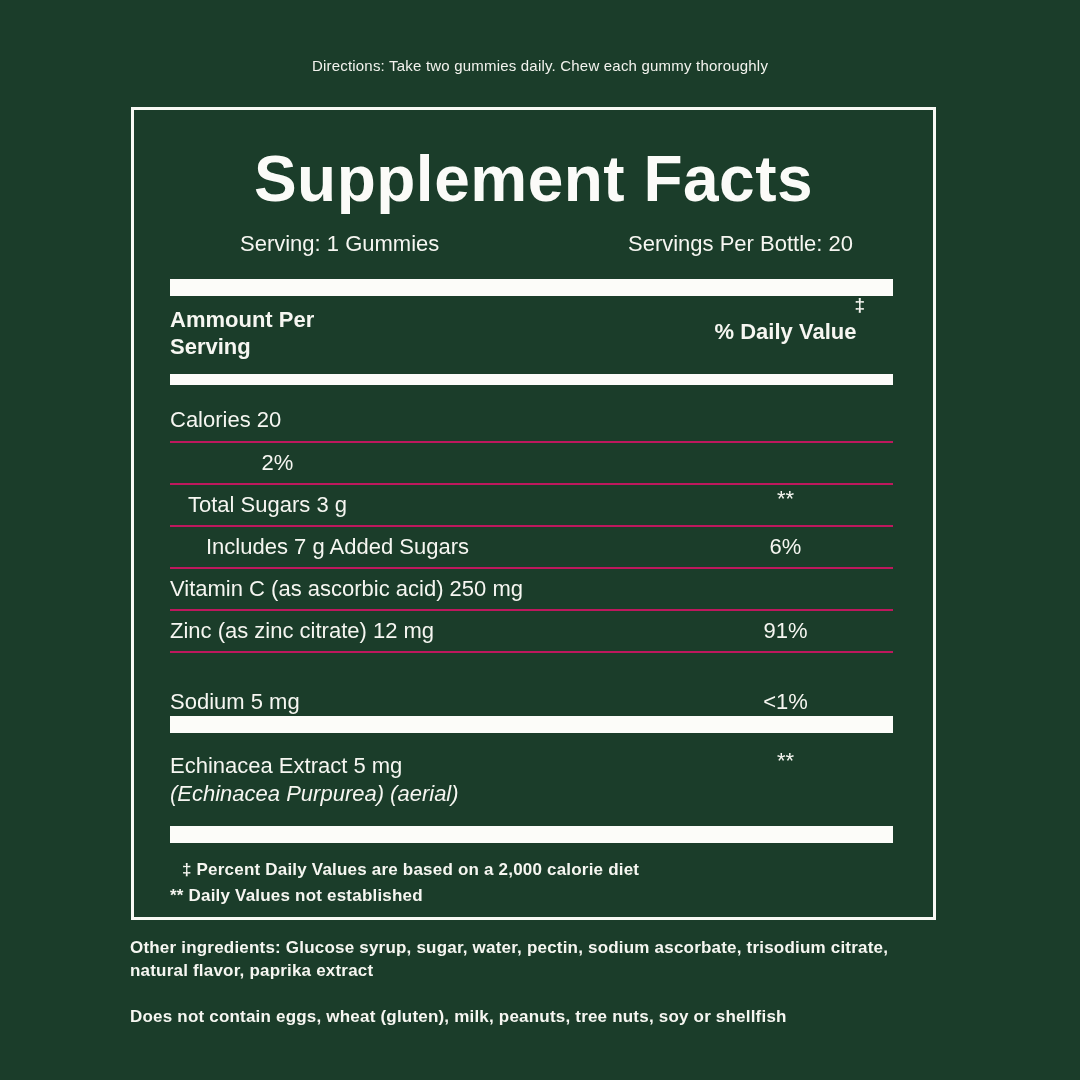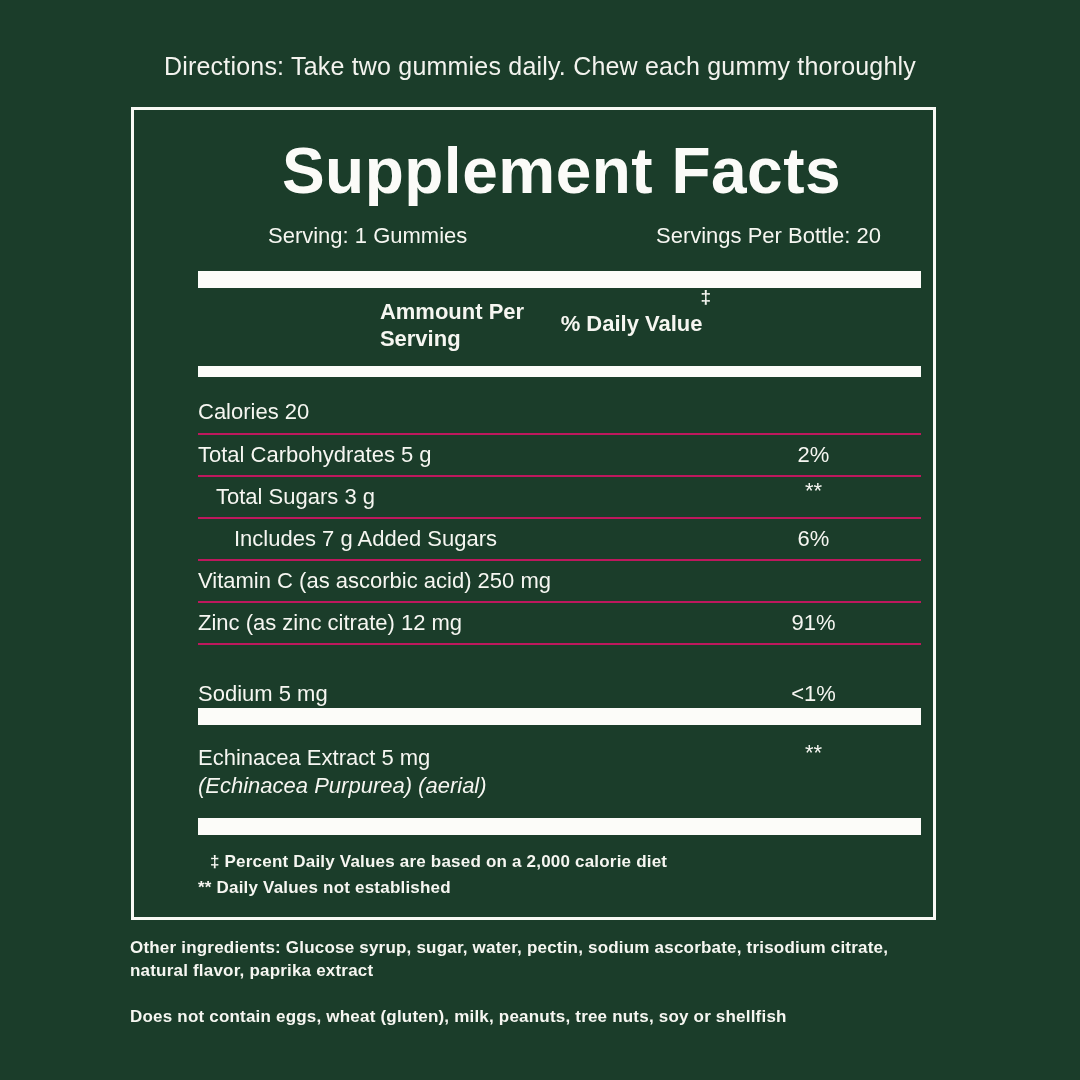--- a/index.html
+++ b/index.html
@@ -11,34 +11,34 @@
     color: #f6f6f1;
     overflow: hidden;
   }
 
   
   .directions {
     position: absolute;
     top: 52px; left: 0;
     width: 100%;
     text-align: center;
-    font-size: 25px;
+    font-size: 15px;
     line-height: 28px;
     letter-spacing: 0.2px;
     color: #f3f3ee;
   }
 
   
   .facts-box {
     position: absolute;
     left: 131px; top: 107px;
     width: 805px; height: 813px;
     border: 3px solid #f8f8f4;
   }
-  .facts-inner { position: absolute; left: 0; top: 8px; width: 799px; height: 688px; margin-left: 28px; }
+  .facts-inner { position: absolute; left: 0; top: 16px; width: 799px; height: 688px; }
 
   .facts-title {
     position: absolute;
     top: 18px; left: 0;
     width: 100%;
     text-align: center;
     font-size: 64px;
     line-height: 70px;
     font-weight: bold;
     letter-spacing: 0.5px;
@@ -66,21 +66,21 @@
   .bar-1 { top: 153px; height: 17px; }
   .bar-2 { top: 248px; height: 11px; }
   .bar-3 { top: 590px; height: 17px; }
   .bar-4 { top: 700px; height: 17px; }
 
   .header-row {
     position: absolute;
     top: 170px; left: 36px;
     width: 723px;
     display: flex;
-    justify-content: center;
+    justify-content: space-between;
     font-weight: bold;
   }
   .amount-col { padding-top: 10px; font-size: 22px; line-height: 27px; }
   .dv-col { width: 215px; text-align: center; }
   .dv-dagger {
     display: block;
     text-align: right;
     padding-right: 28px;
     font-size: 19px;
     line-height: 18px;
@@ -186,21 +186,20 @@
     </div>
 
     <div class="bar bar-2"></div>
 
     <div class="rows">
         <div class="row indent-0 first">
           <div class="row-label">Calories 20</div>
           <div class="row-value"></div>
         </div>
         <div class="row indent-0">
-          <div class="row-label">Total Carbohydrates 5 g</div>
           <div class="row-value">2%</div>
         </div>
         <div class="row indent-1">
           <div class="row-label">Total Sugars 3 g</div>
           <div class="row-value"><span class="raised">**</span></div>
         </div>
         <div class="row indent-2">
           <div class="row-label">Includes 7 g Added Sugars</div>
           <div class="row-value">6%</div>
         </div>

